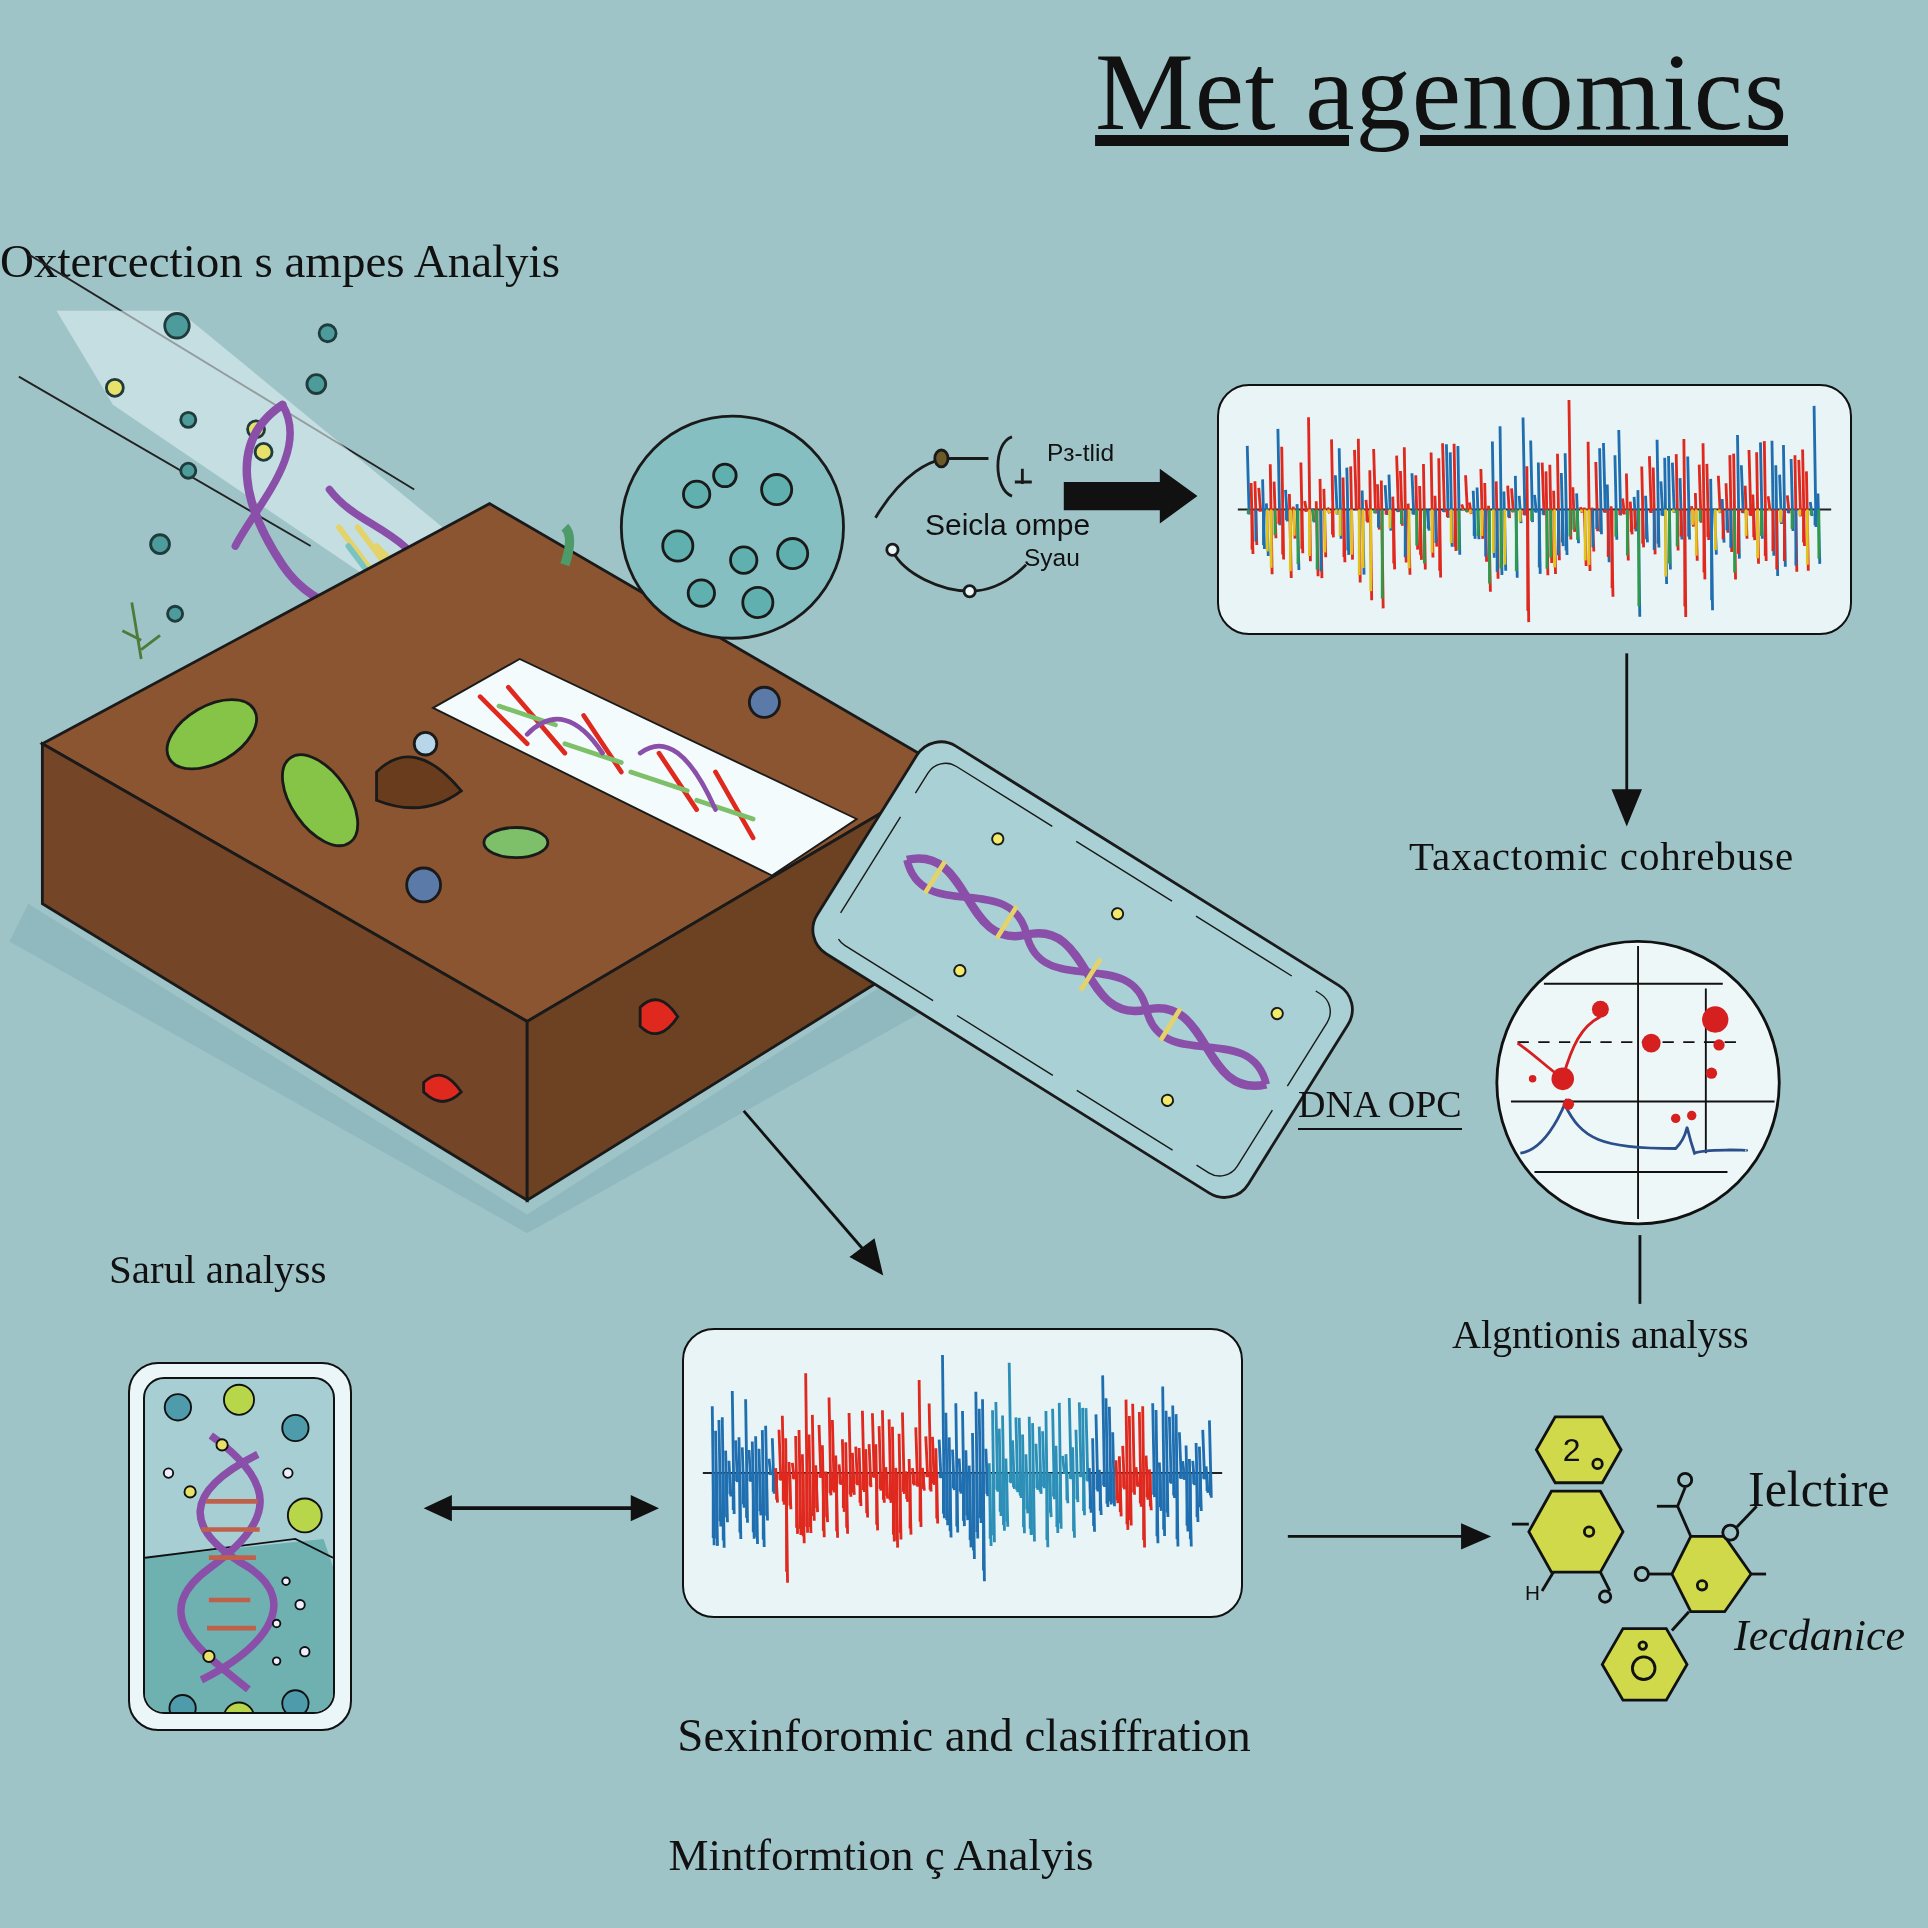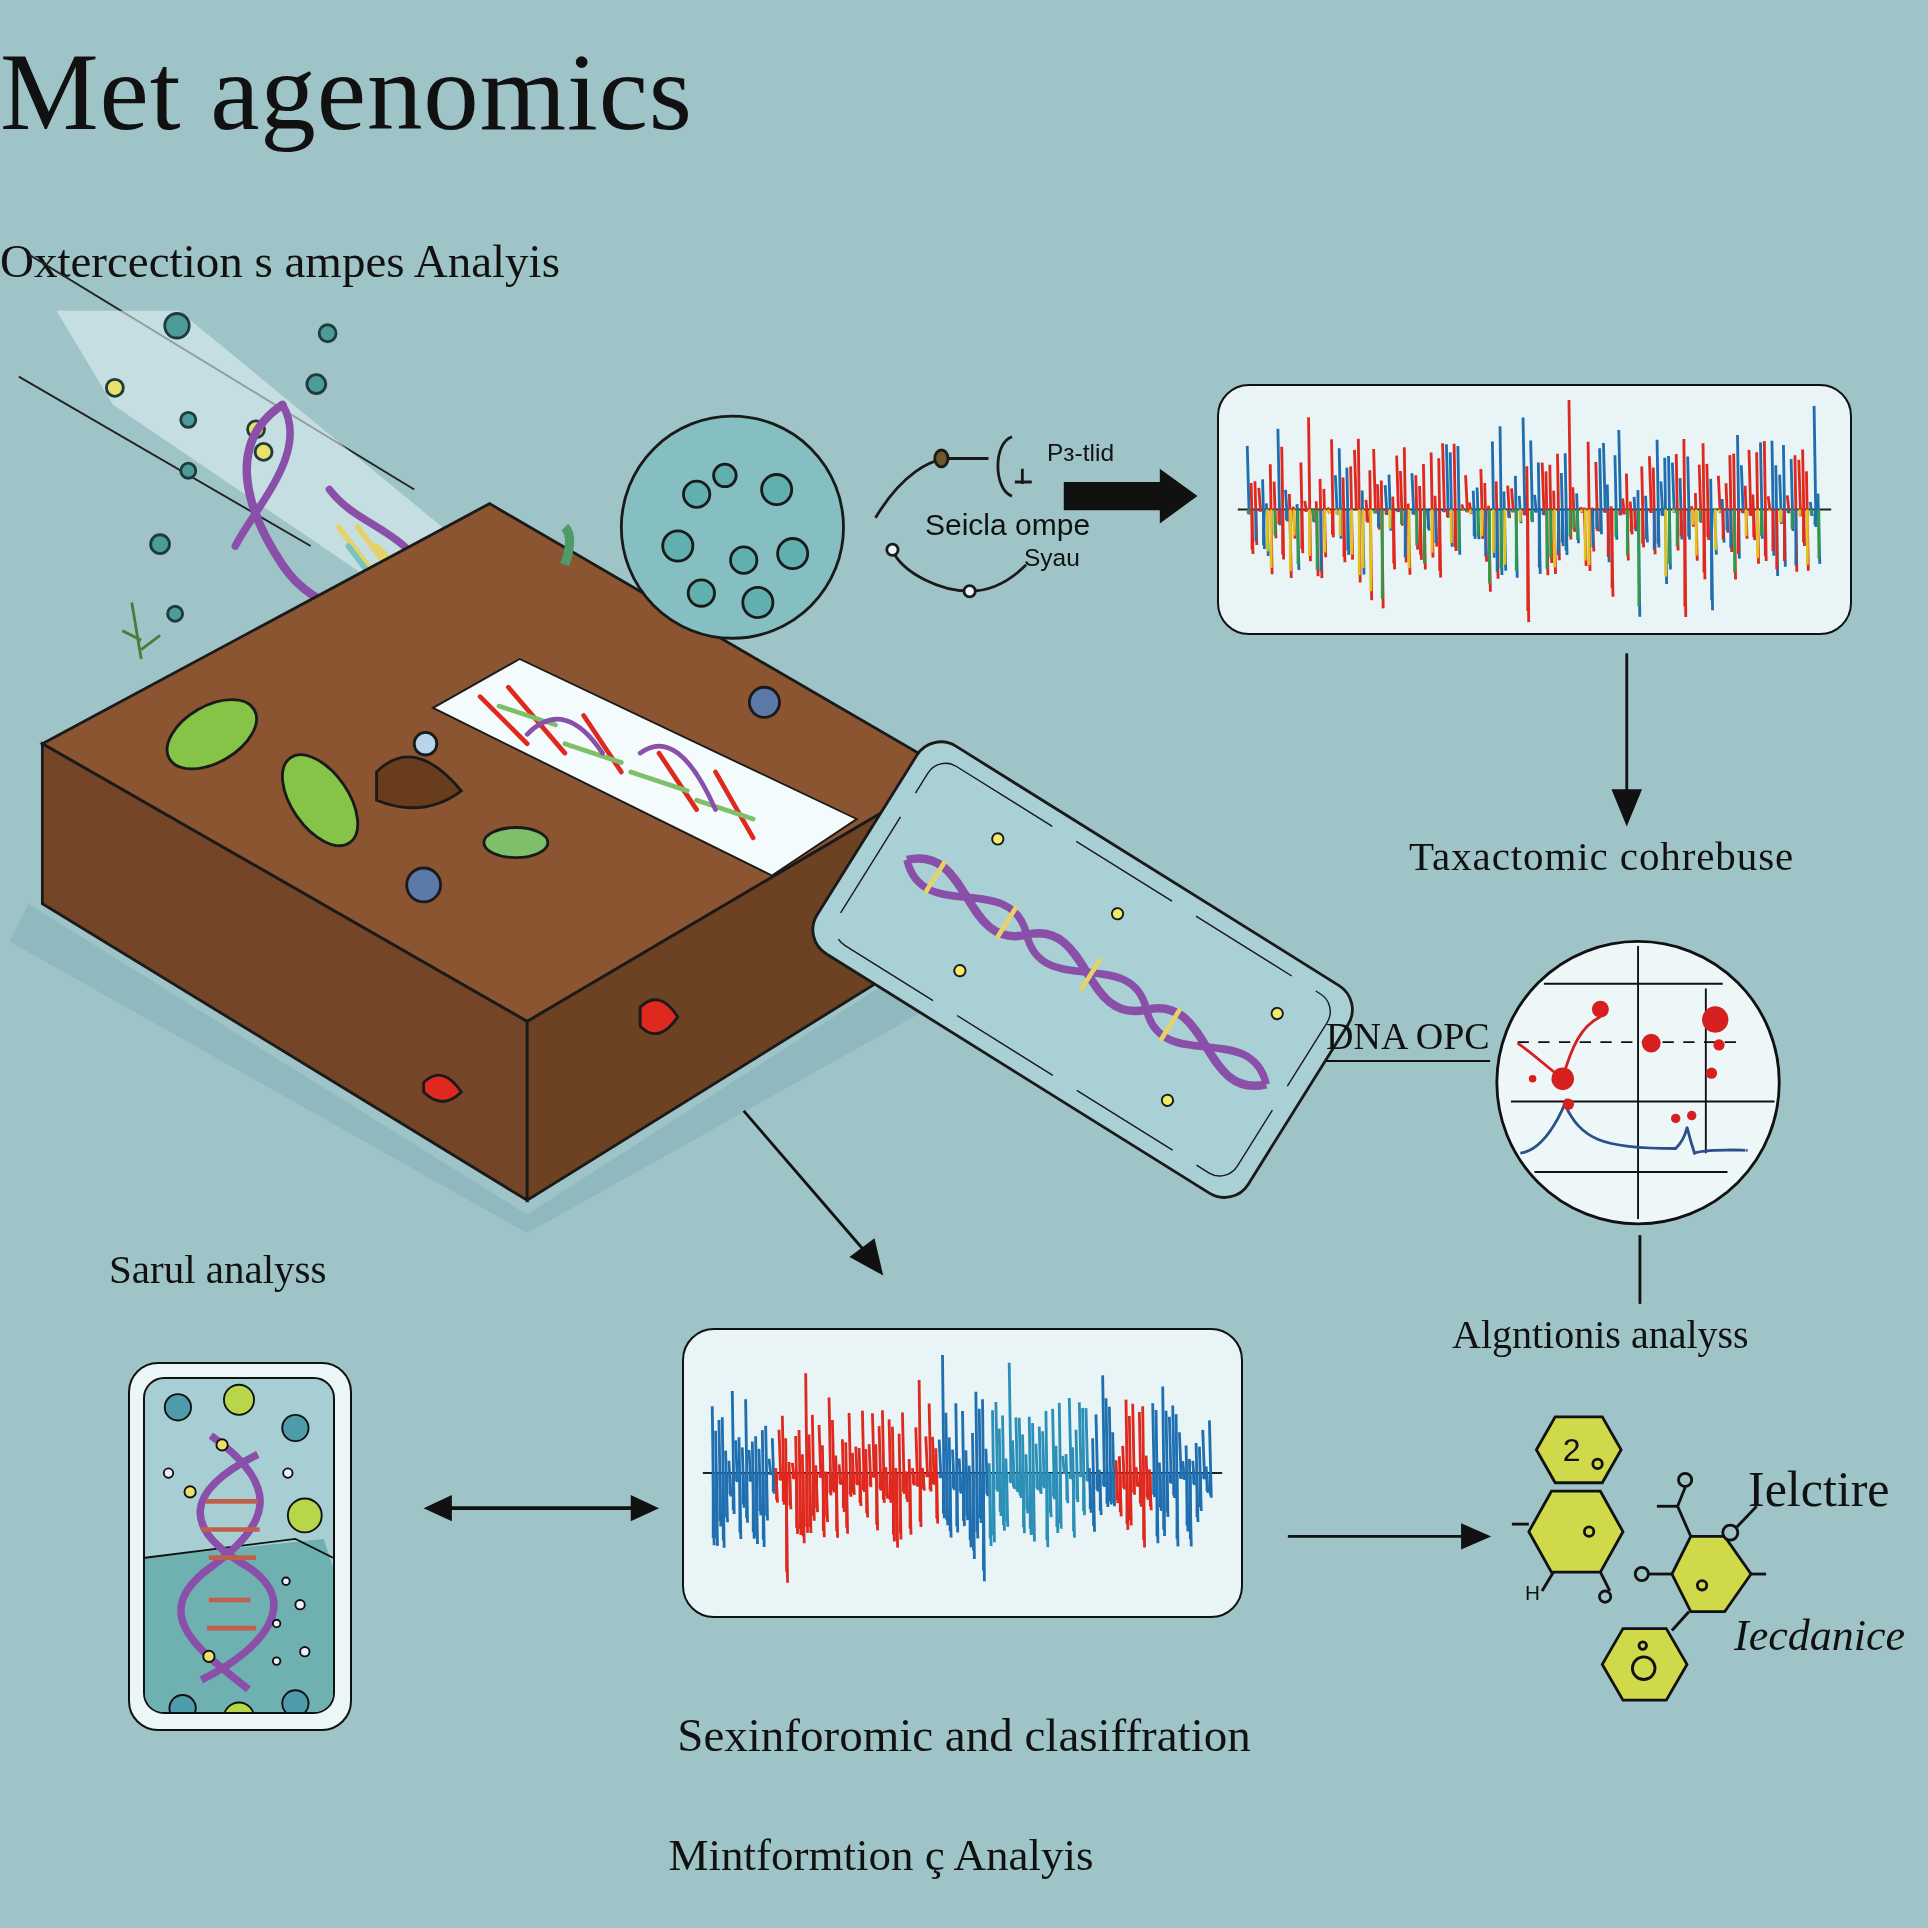--- a/index.html
+++ b/index.html
@@ -1,21 +1,21 @@
 <!DOCTYPE html>
 <html style="font-size:15px"><head>
 <meta charset="utf-8">
 <style>
   html,body{margin:0;padding:0;}
   body{width:1928px;height:1928px;background:#9fc4c8;position:relative;overflow:hidden;font-family:"Liberation Serif","DejaVu Serif",serif;color:#111;}
   .txt{position:absolute;white-space:nowrap;color:#111;font-family:"Liberation Serif","DejaVu Serif",serif;}
-  #title{left:0;width:1788px;text-align:left;top:28px;font-size:111px;letter-spacing:0.9px;}
+  #title{left:0;width:1788px;text-align:right;top:28px;font-size:111px;letter-spacing:0.9px;text-decoration:underline;}
   #subtitle{left:0;width:1852px;top:234px;font-size:47px;}
   #lbl-taxa{left:1409px;top:832px;font-size:41px;letter-spacing:0.9px;}
-  #lbl-dna-opc{left:1298px;top:1014px;font-size:38px;border-bottom:2.8px solid #111;padding-bottom:1.9px;margin-left:28px;}
+  #lbl-dna-opc{left:1298px;top:1082px;font-size:38px;border-bottom:2.8px solid #111;padding-bottom:1.9px;}
   #lbl-align{left:1452px;top:1311px;font-size:40px;text-align:right;}
   #lbl-soil{left:109px;top:1245px;font-size:41px;}
   #lbl-ielctire{left:1748px;top:1460px;font-size:50px;}
   #lbl-iecdanice{left:1734px;top:1610px;font-size:44px;font-style:italic;}
   #lbl-seq{left:0;width:1928px;text-align:center;top:1708px;font-size:47px;padding-left:0px;}
   #lbl-mint{left:0;width:1762px;text-align:center;top:1829px;font-size:45px;}
   #lbl-plasmid{left:1047px;top:439px;font-size:24.5px;font-family:"Liberation Sans",sans-serif;}
   #lbl-select{left:925px;top:508px;font-size:30px;font-family:"Liberation Sans",sans-serif;}
   #lbl-syan{left:1024px;top:544px;font-size:24.5px;font-family:"Liberation Sans",sans-serif;}
   .panel{position:absolute;background:#e8f4f6;border:2.8px solid #111;border-radius:32px;}

